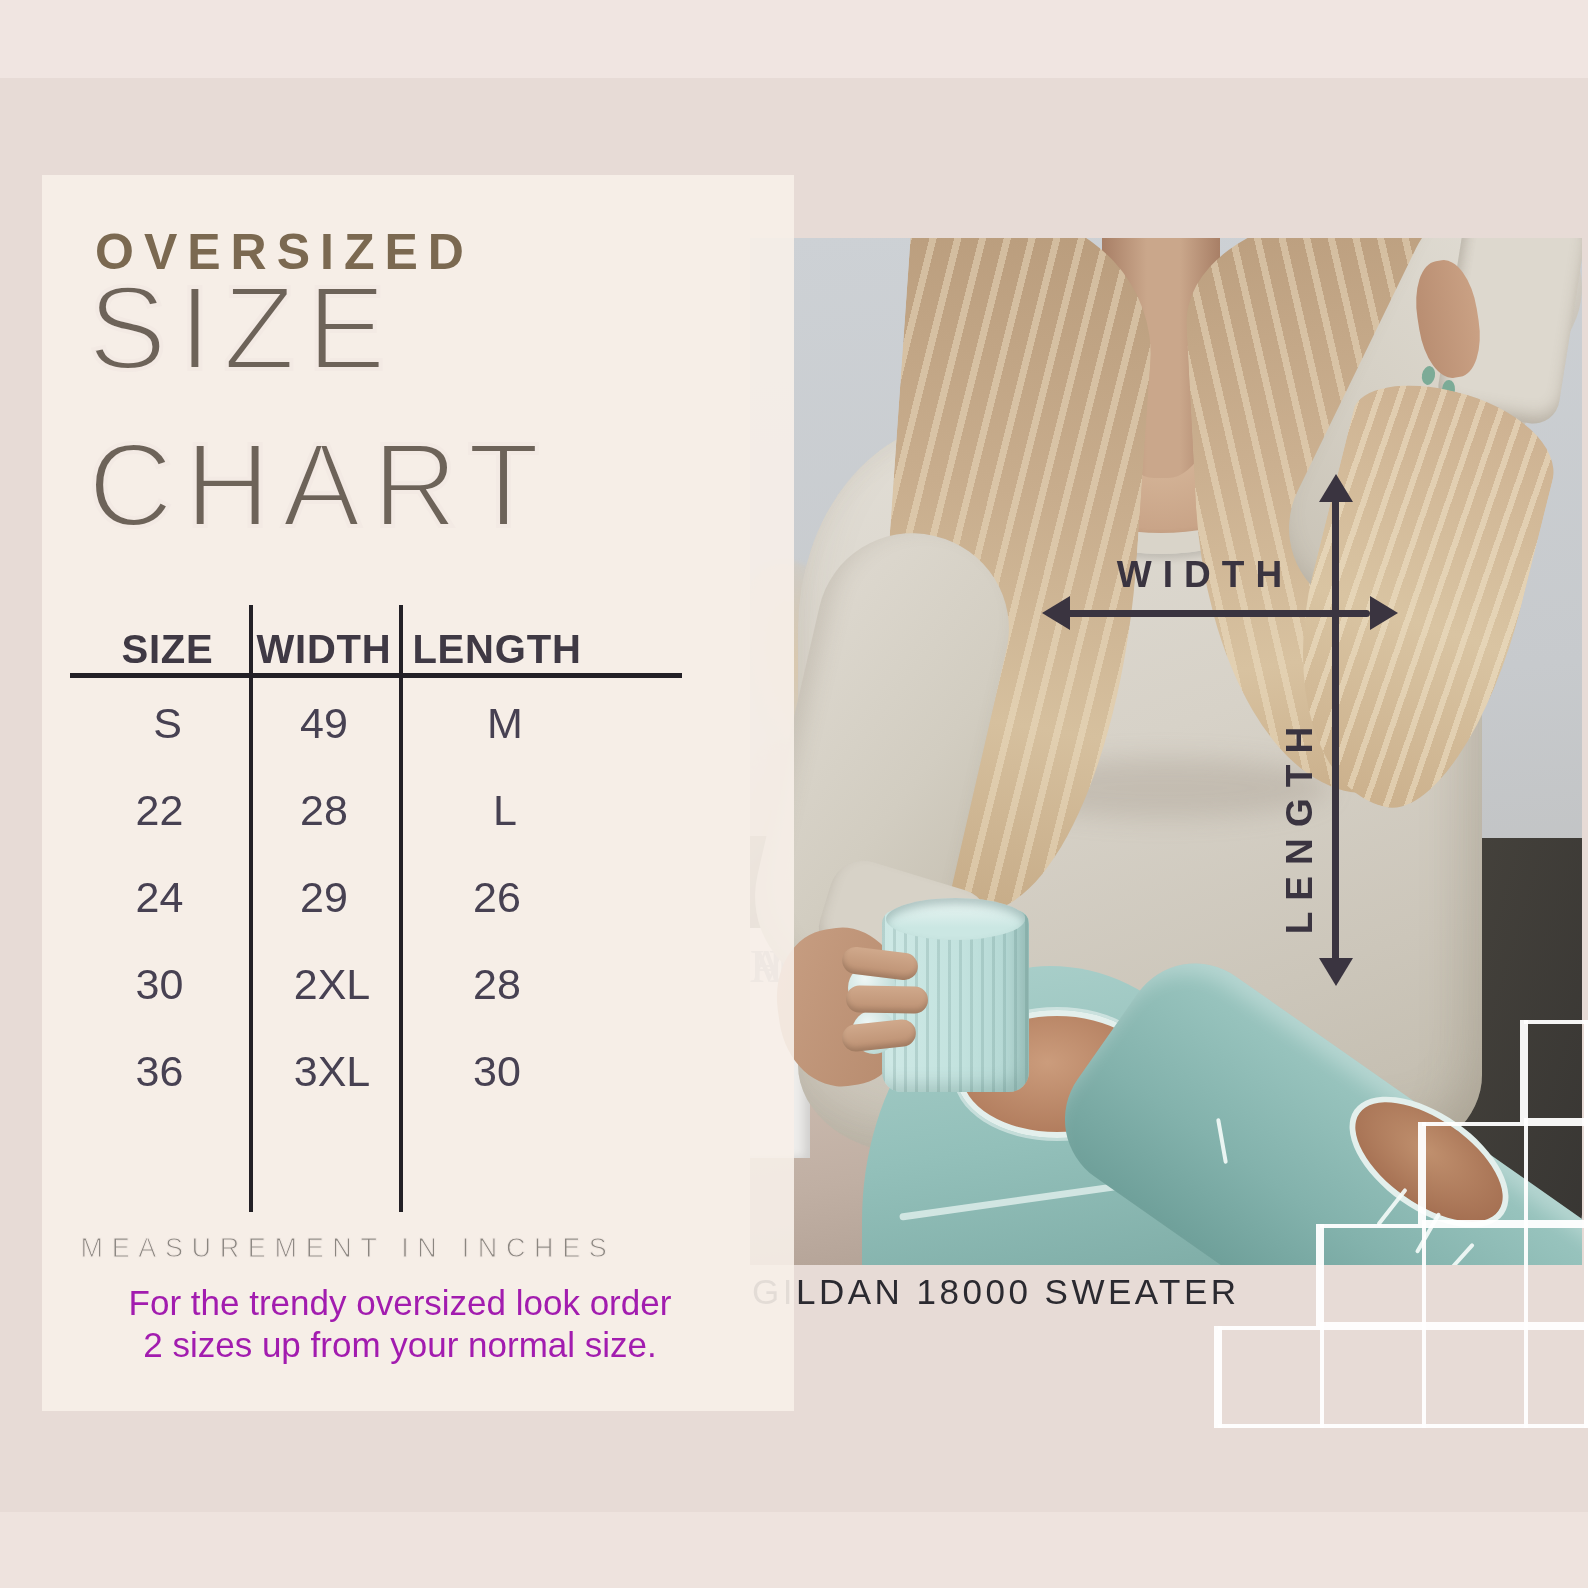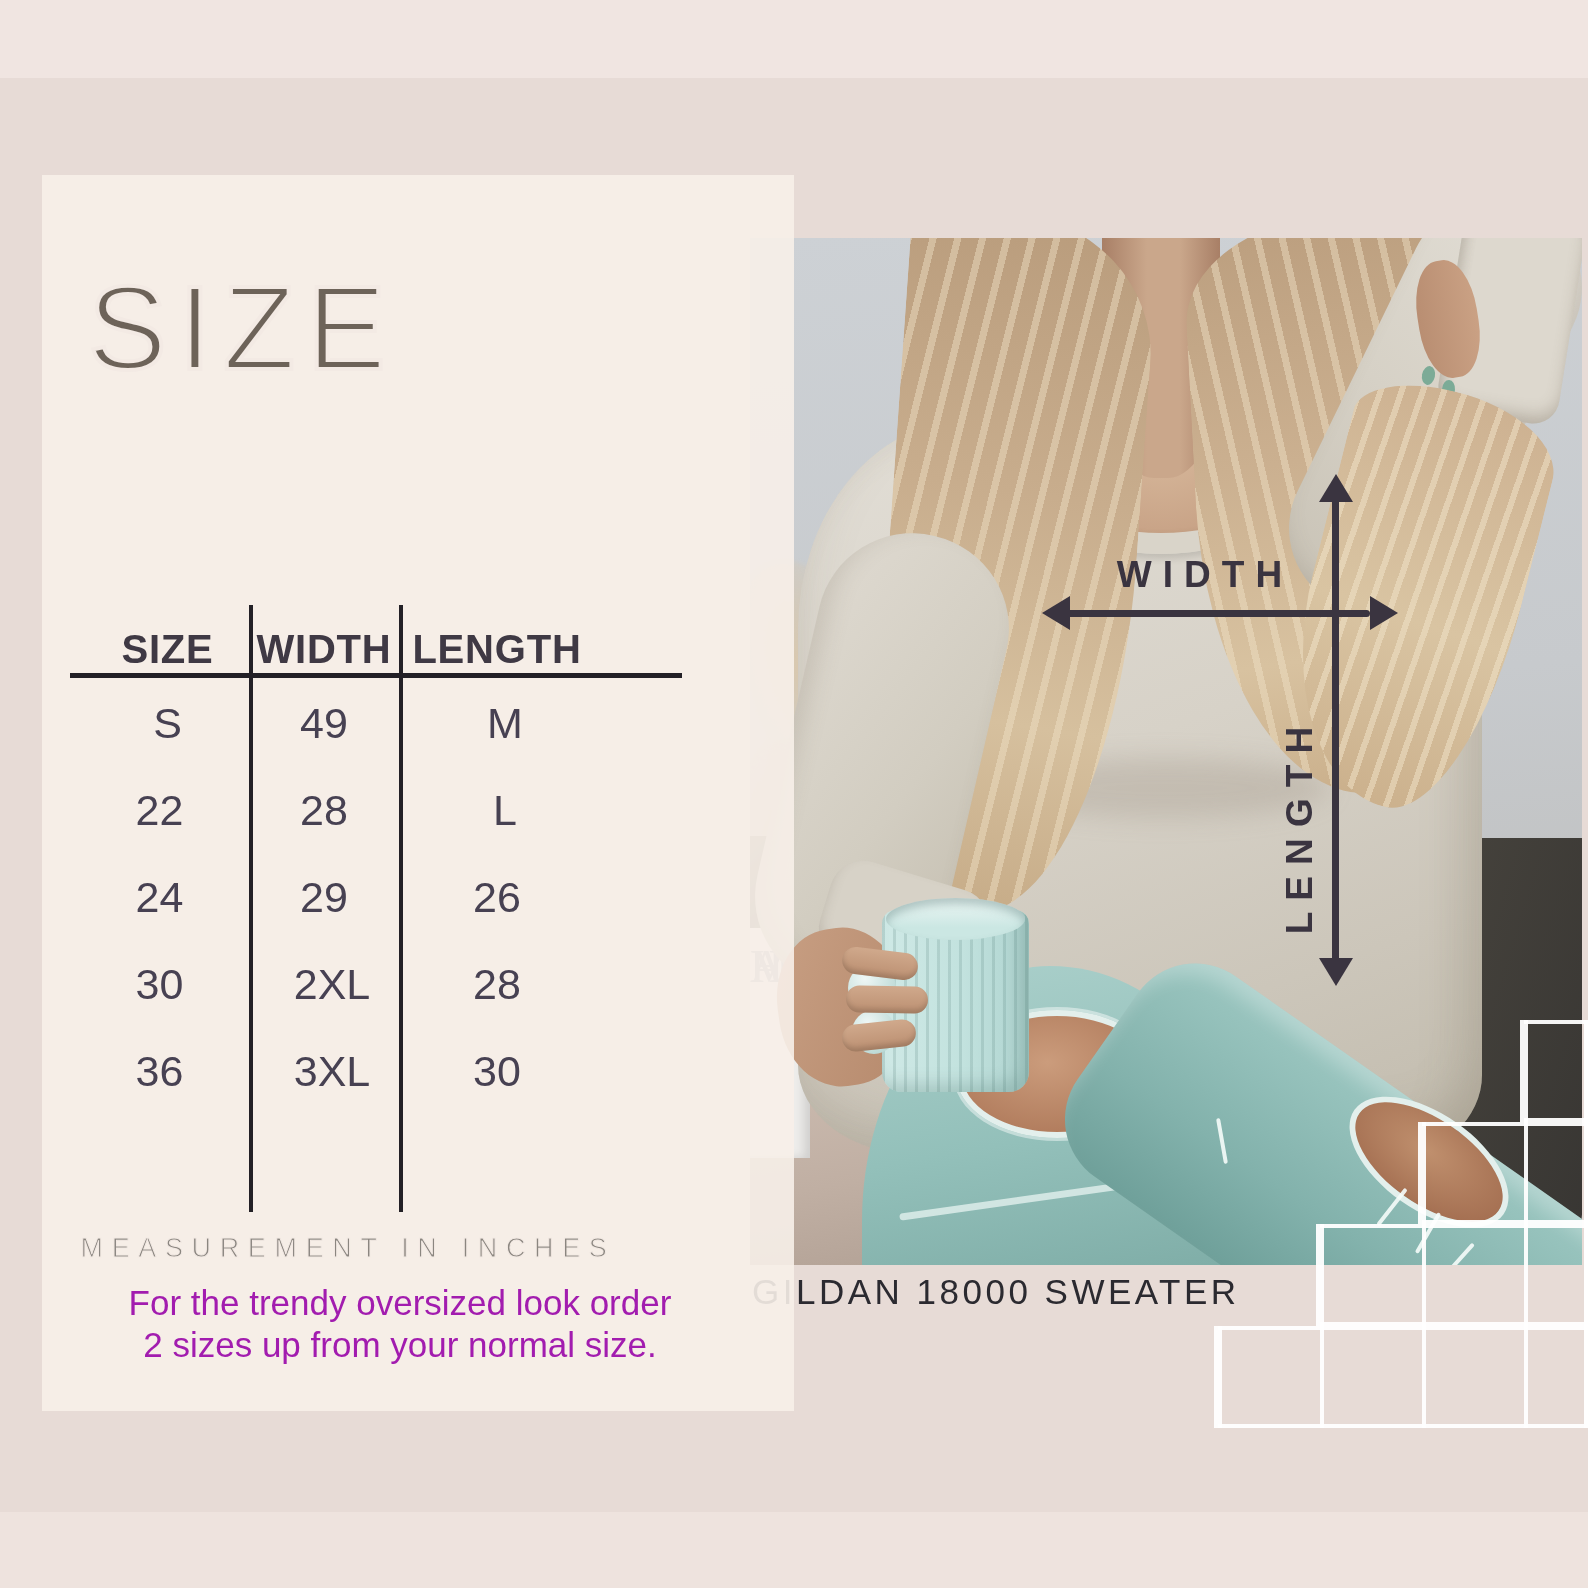--- a/index.html
+++ b/index.html
@@ -246,21 +246,23 @@
   <div class="dim-label dim-l">LENGTH</div>
 
   <div class="grid-row gr1"></div>
   <div class="grid-row gr2"></div>
   <div class="grid-row gr3"></div>
   <div class="grid-row gr4"></div>
 
   <div class="caption">GILDAN 18000 SWEATER</div>
 
   <div class="card">
+    <div class="kicker">OVERSIZED</div>
     <div class="big-title bt1">SIZE</div>
+    <div class="big-title bt2">CHART</div>
 
     <div class="tbl-vline vl1"></div>
     <div class="tbl-vline vl2"></div>
     <div class="tbl-underline"></div>
 
     <div class="size-table">
       <div class="cell head c0">SIZE</div>
       <div class="cell head">WIDTH</div>
       <div class="cell head">LENGTH</div>
 

